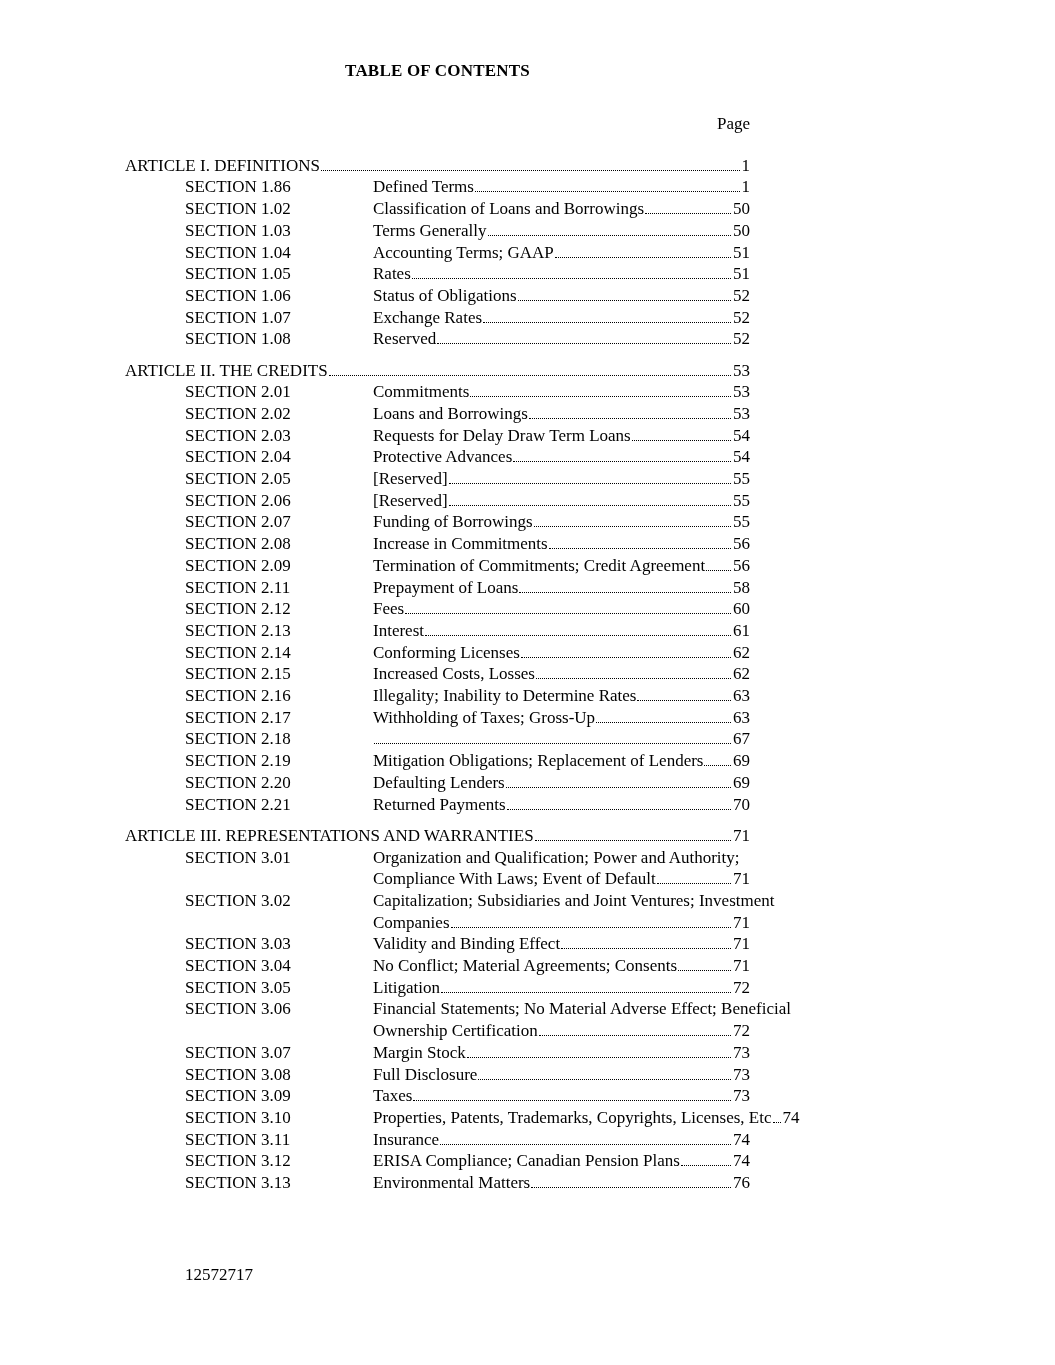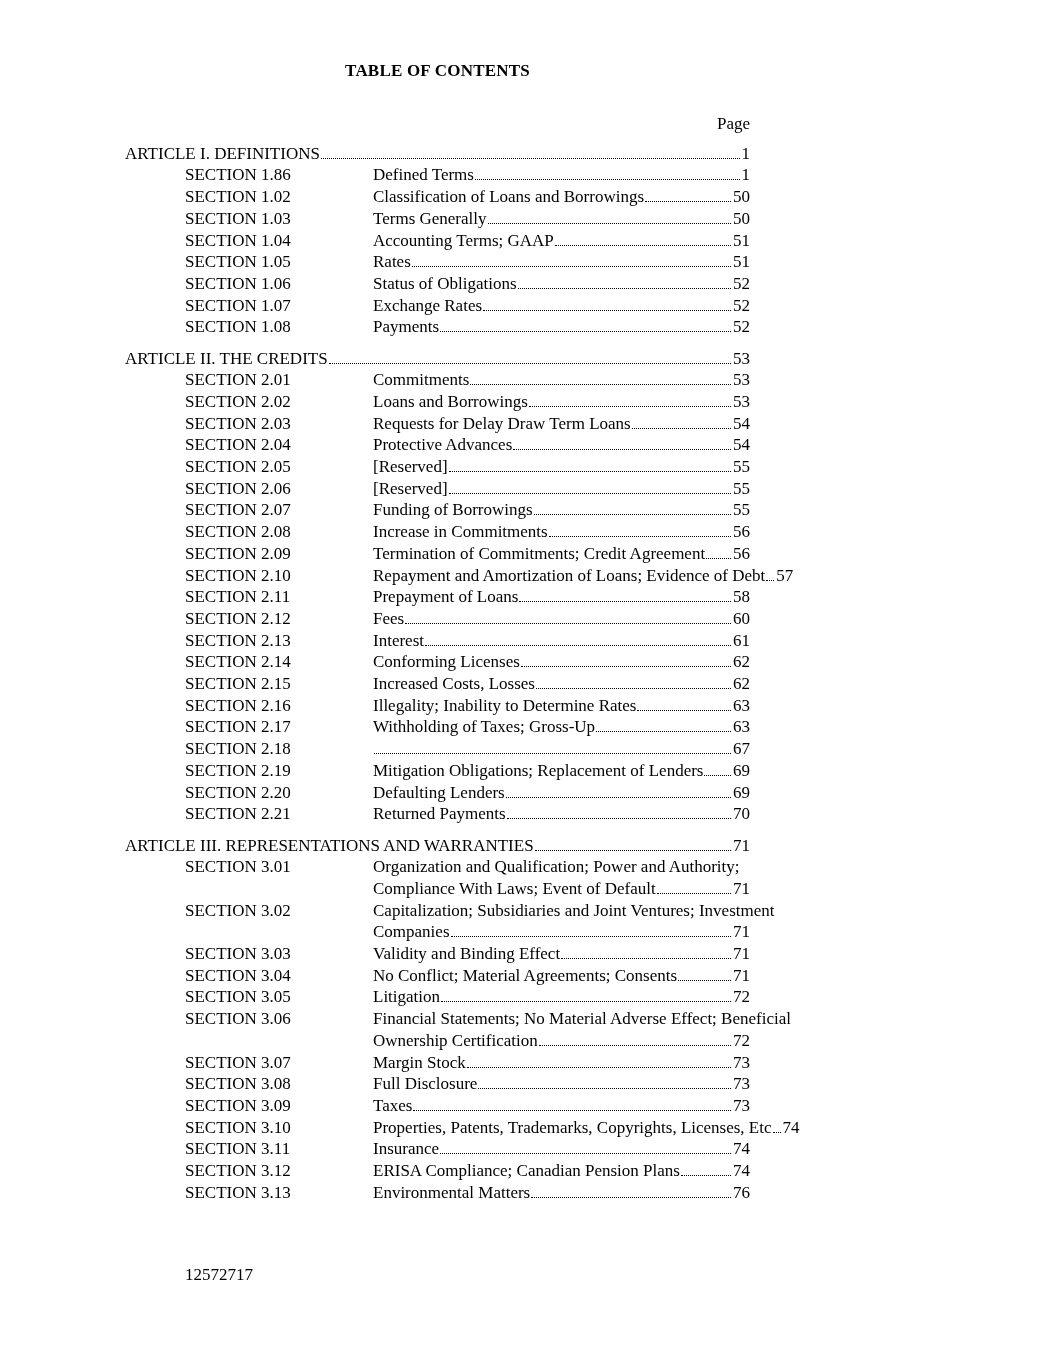--- a/index.html
+++ b/index.html
@@ -24,21 +24,21 @@
     line-height:22px;
     letter-spacing:0.2px;
   }
   .page-label {
     text-align:right;
     margin-top:31px;
     font-size:17px;
     line-height:21.7px;
   }
   .toc {
-    margin-top:8px;
+    margin-top:20px;
     font-size:17px;
   }
   .article-block { margin-top:9.5px; }
   .article-block:first-child { margin-top:0; }
   .row {
     display:flex;
     align-items:baseline;
     line-height:21.7px;
   }
   .snum {
@@ -118,21 +118,21 @@
           <span class="pg">52</span>
         </div>
         <div class="row">
           <span class="snum">SECTION 1.07</span>
           <span class="txt">Exchange Rates</span>
           <span class="leader"></span>
           <span class="pg">52</span>
         </div>
         <div class="row">
           <span class="snum">SECTION 1.08</span>
-          <span class="txt">Payments</span>
+          <span class="txt">Reserved</span>
           <span class="leader"></span>
           <span class="pg">52</span>
         </div>
       </div>
       <div class="article-block">
         <div class="row">
           <span class="txt">ARTICLE II. THE CREDITS</span>
           <span class="leader"></span>
           <span class="pg">53</span>
         </div>
@@ -182,26 +182,20 @@
           <span class="snum">SECTION 2.08</span>
           <span class="txt">Increase in Commitments</span>
           <span class="leader"></span>
           <span class="pg">56</span>
         </div>
         <div class="row">
           <span class="snum">SECTION 2.09</span>
           <span class="txt">Termination of Commitments; Credit Agreement</span>
           <span class="leader"></span>
           <span class="pg">56</span>
-        </div>
-        <div class="row">
-          <span class="snum">SECTION 2.10</span>
-          <span class="txt">Repayment and Amortization of Loans; Evidence of Debt</span>
-          <span class="leader"></span>
-          <span class="pg">57</span>
         </div>
         <div class="row">
           <span class="snum">SECTION 2.11</span>
           <span class="txt">Prepayment of Loans</span>
           <span class="leader"></span>
           <span class="pg">58</span>
         </div>
         <div class="row">
           <span class="snum">SECTION 2.12</span>
           <span class="txt">Fees</span>

